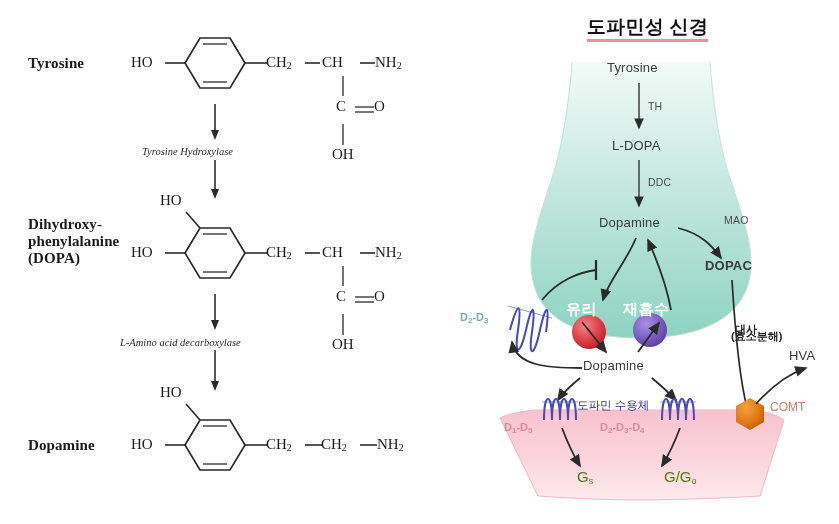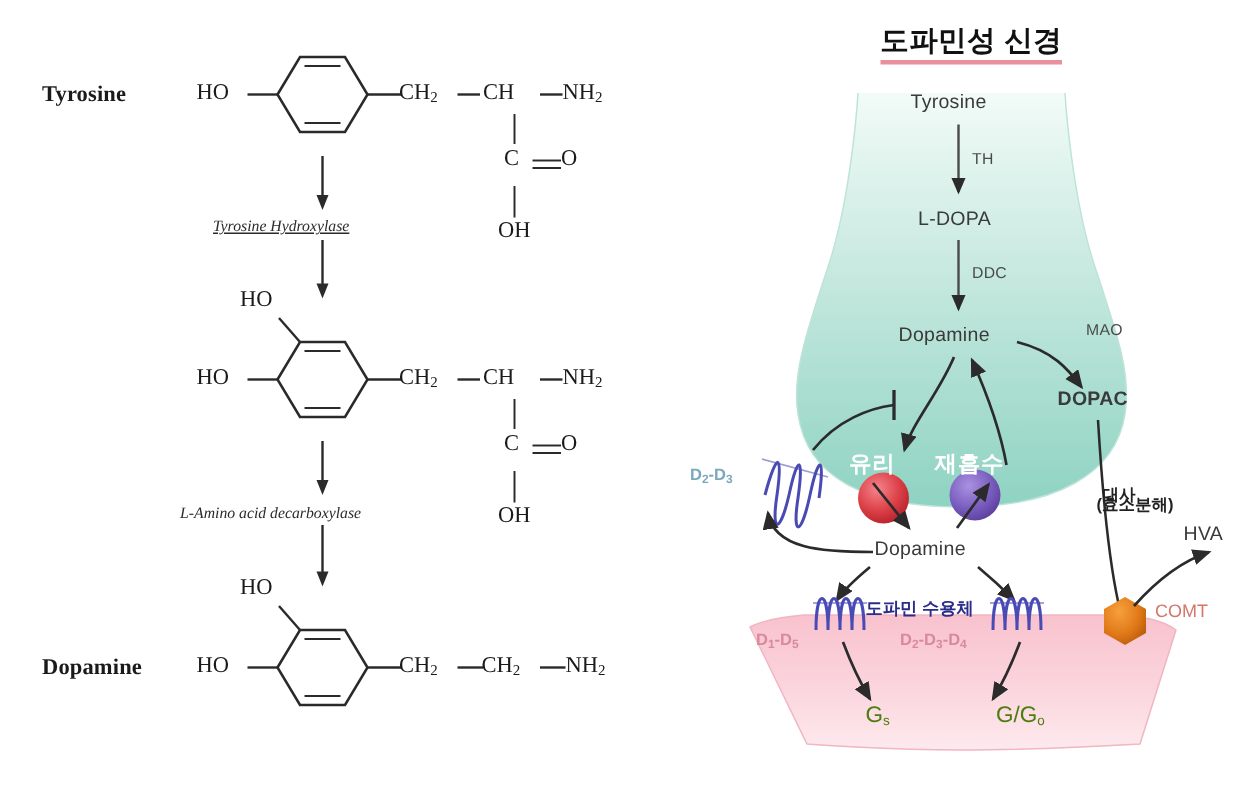--- a/index.html
+++ b/index.html
@@ -34,21 +34,21 @@
             font-size:11px;font-weight:bold;}
   .rec-lbl{position:absolute;white-space:nowrap;font-size:11px;
            font-weight:bold;color:#7aa9bf;}
   .rec-lbl.pink{color:#d88a9a;}
   .rec-lbl sub{font-size:8px;vertical-align:-2px;}
   .gp-lbl{position:absolute;white-space:nowrap;font-size:15px;color:#4d7c0f;}
   .gp-lbl sub{font-size:9px;vertical-align:-2px;}
   .comt-lbl{position:absolute;white-space:nowrap;font-size:12px;color:#d4766a;
             font-weight:500;}
   .rec-kor{position:absolute;white-space:nowrap;font-size:11.5px;
-           font-weight:bold;color:#2b2b8a;}
+           font-weight:normal;color:#2b2b8a;}
 </style>
 </head>
 <body>
 
 <div id="root">
 
   <div id="left-panel">
 
     <svg class="lyr" width="440" height="524">
       <g stroke="#2a2a2a" fill="none" stroke-width="1.6">
@@ -95,24 +95,29 @@
         <line x1="200" y1="420" x2="186" y2="404"></line>
         <line x1="165" y1="445" x2="185" y2="445"></line>
         <line x1="245" y1="445" x2="268" y2="445"></line>
         <line x1="305" y1="445" x2="322" y2="445"></line>
         <line x1="360" y1="445" x2="377" y2="445"></line>
       </g>
     </svg>
 
     <div class="cmp-label" style="left:28px;top:55px;">Tyrosine</div>
 
+    <div class="cmp-label" style="left:28px;top:216px;">
+      <div>Dihydroxy-</div>
+      <div>phenylalanine</div>
+      <div>(DOPA)</div>
+    </div>
 
     <div class="cmp-label" style="left:28px;top:437px;">Dopamine</div>
 
-    <div class="enz-label" style="left:142px;top:146px;text-decoration:underline;">Tyrosine Hydroxylase</div>
+    <div class="enz-label" style="left:142px;top:146px;">Tyrosine Hydroxylase</div>
     <div class="enz-label" style="left:120px;top:337px;">L-Amino acid decarboxylase</div>
 
     <div class="chem" style="left:131px;top:54px;">HO</div>
     <div class="chem" style="left:266px;top:54px;">
       <span>CH</span><sub>2</sub>
     </div>
     <div class="chem" style="left:322px;top:54px;">CH</div>
     <div class="chem" style="left:375px;top:54px;">
       <span>NH</span><sub>2</sub>
     </div>

